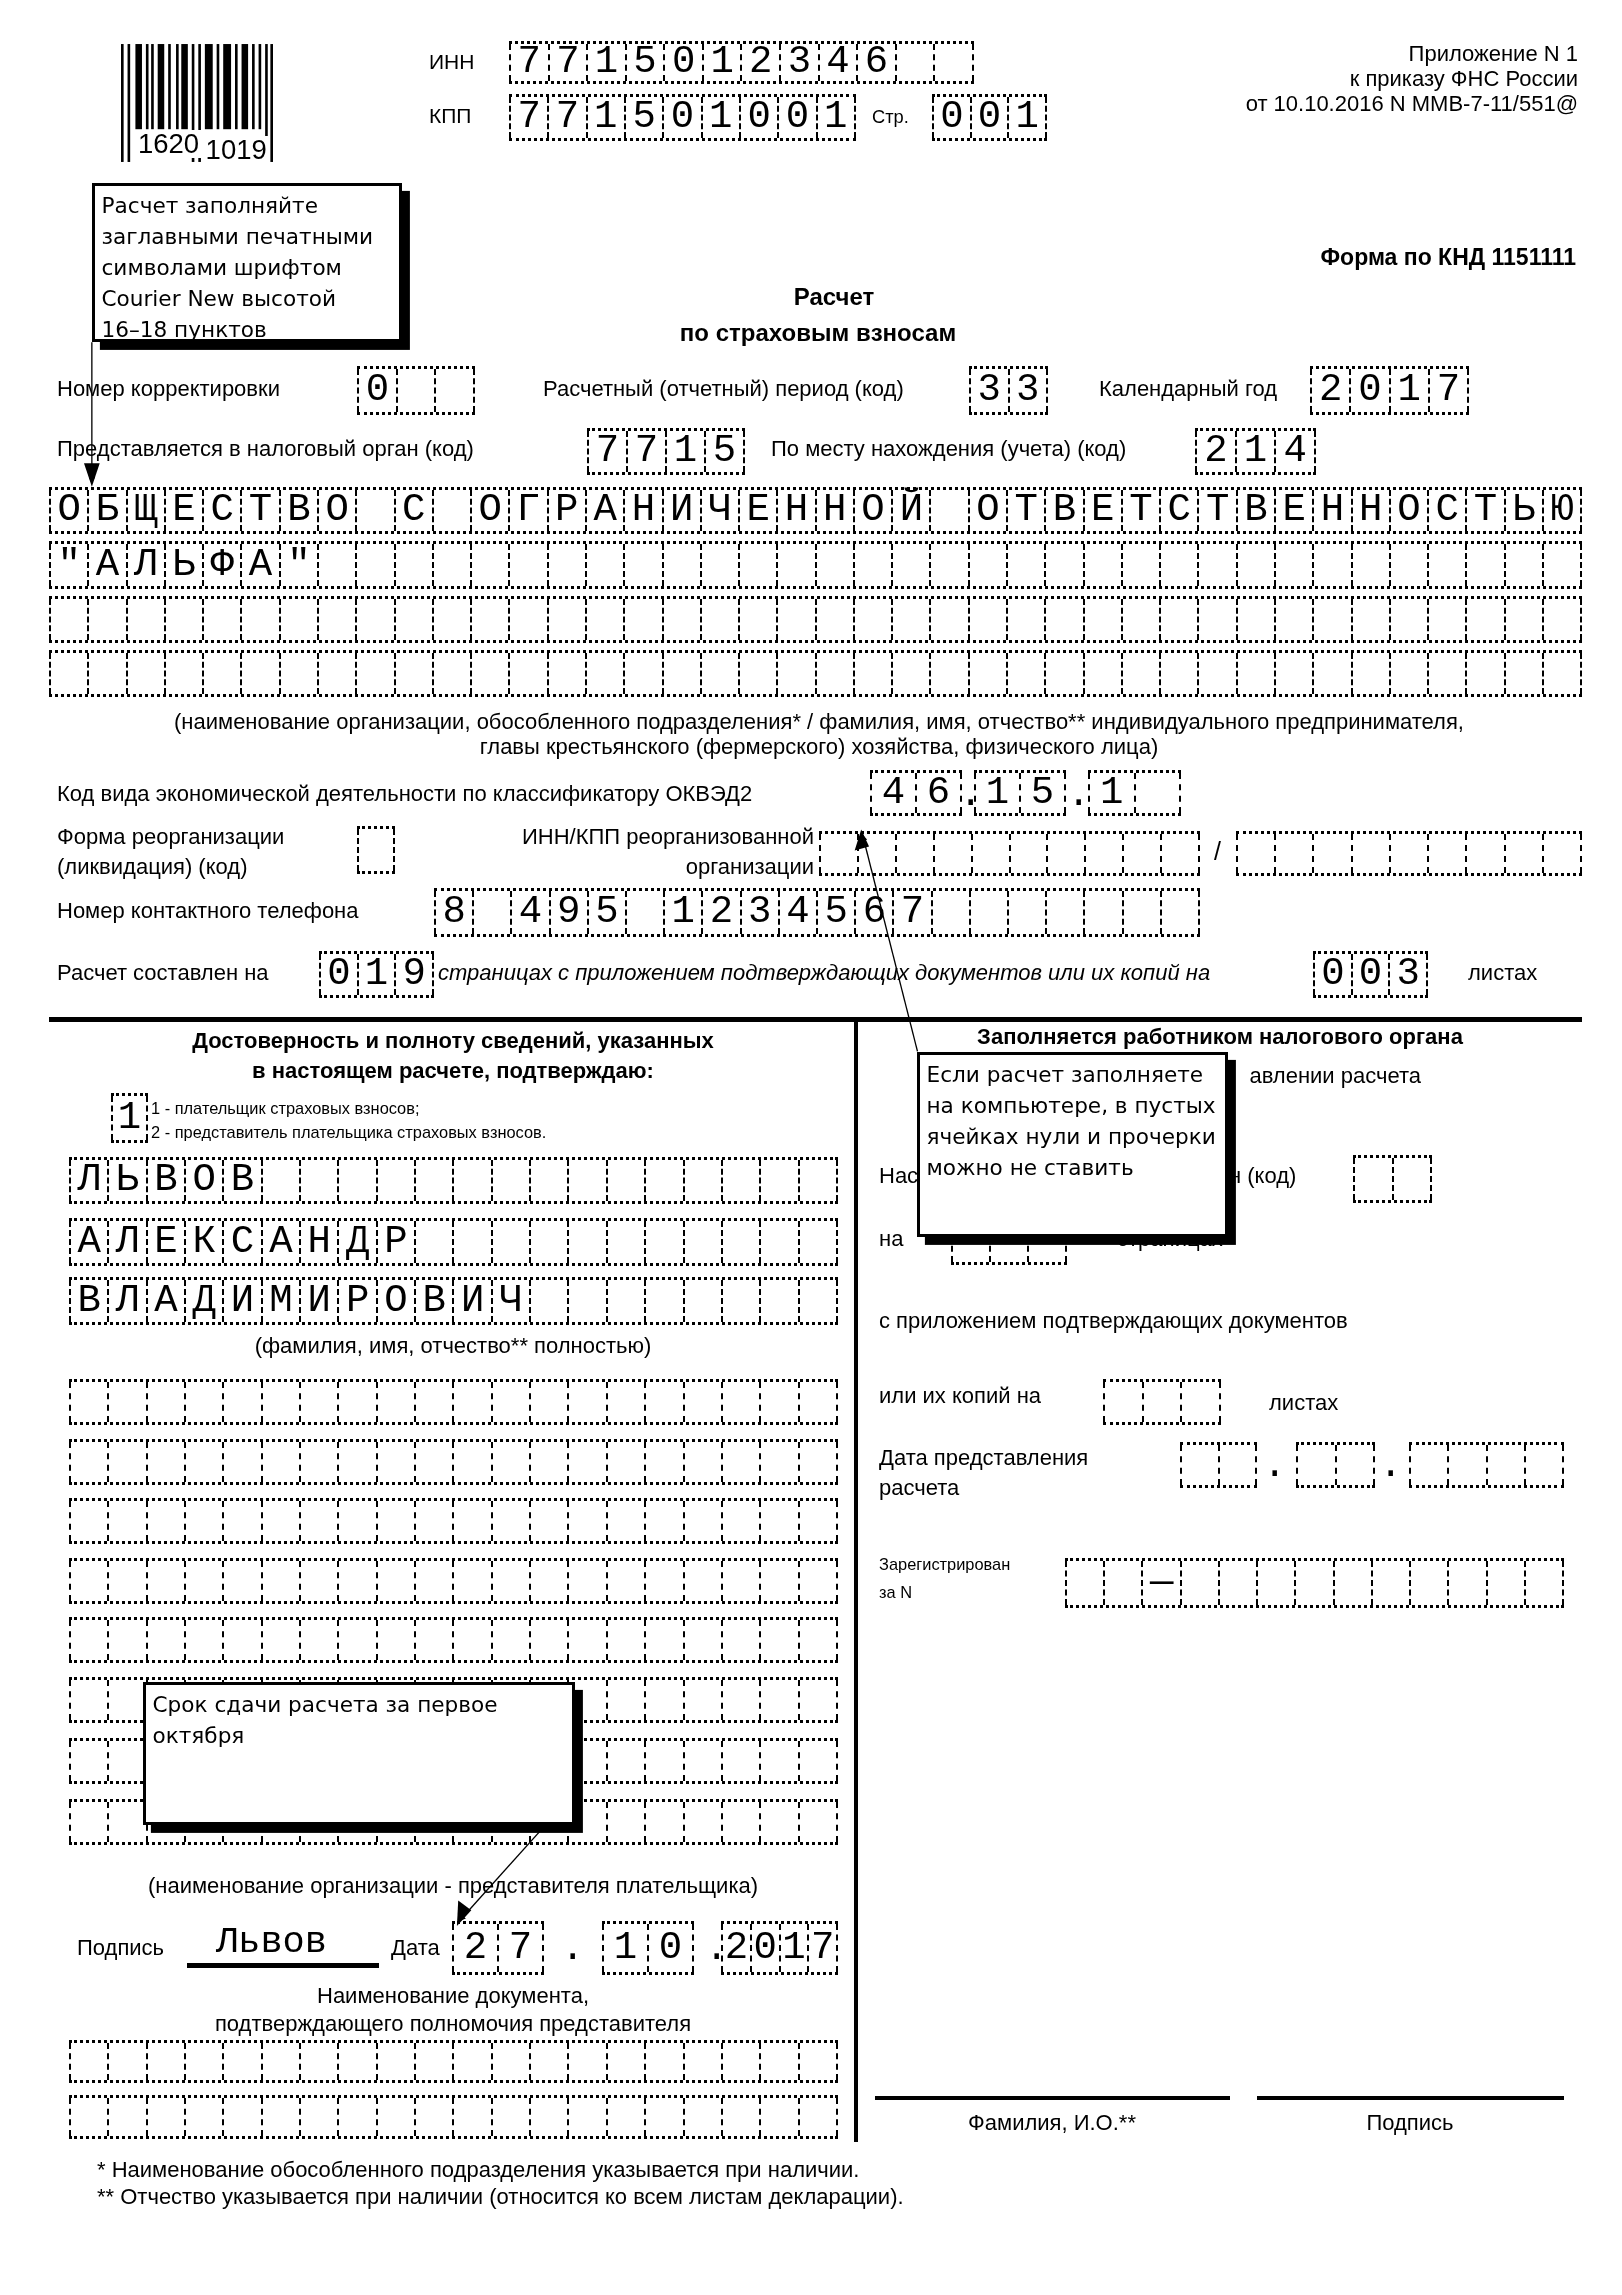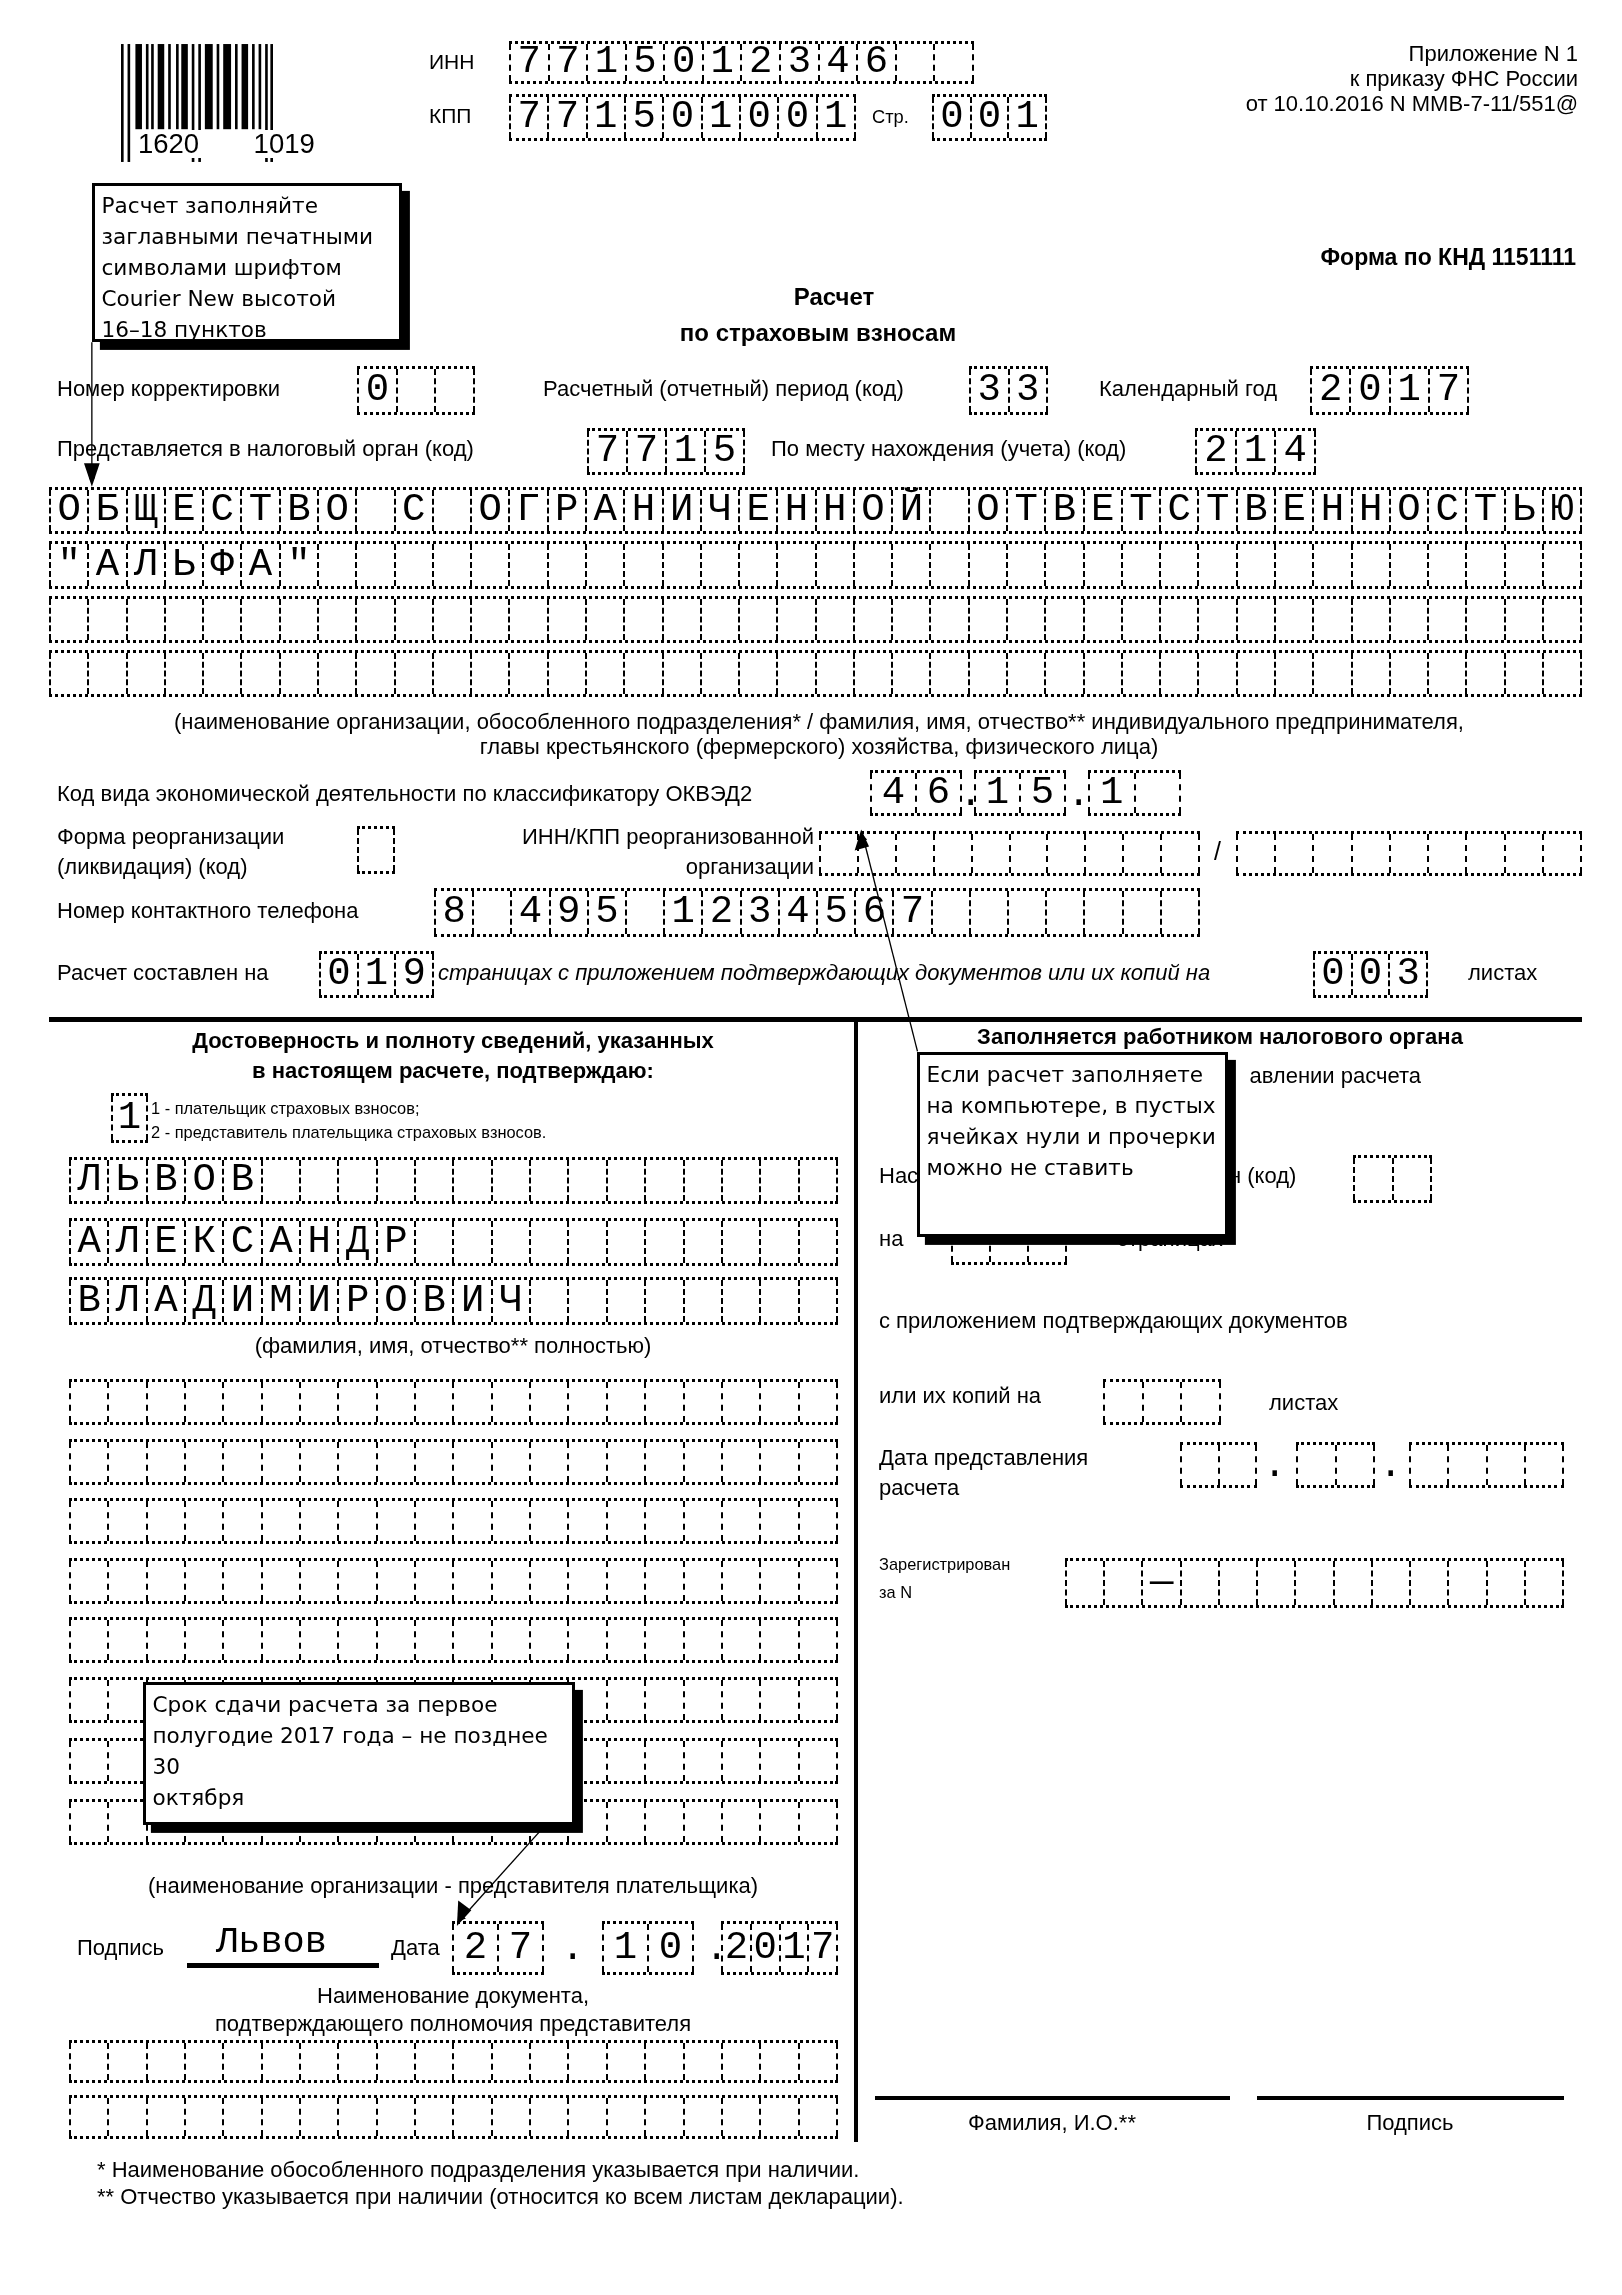--- a/index.html
+++ b/index.html
@@ -49,21 +49,21 @@
         <rect x="156" y="0" width="12" height="130"></rect>
       <rect x="174" y="0" width="4" height="130"></rect>
         <rect x="184" y="0" width="10" height="130"></rect>
       <rect x="200" y="0" width="4" height="130"></rect>
         <rect x="210" y="0" width="4" height="130"></rect>
       <rect x="220" y="0" width="4" height="180"></rect>
         <rect x="228" y="0" width="4" height="180"></rect>
     </g>
   </svg>
   <span class="barcode-num" style="left:14.4px;top:86px;">1620</span>
-  <span class="barcode-num" style="left:82px;top:86px;margin-left:48px;">1019</span>
+  <span class="barcode-num" style="left:82px;top:92px;">1019</span>
 </div>
 
 <span class="t" style="left:429px;top:51px;font-size:21px;">ИНН</span>
 <div class="grid" style="left:509px;top:41px;width:465px;height:43px;">
     <div class="cell">7</div>
     <div class="cell">7</div>
     <div class="cell">1</div>
     <div class="cell">5</div>
     <div class="cell">0</div>
     <div class="cell">1</div>
@@ -794,21 +794,20 @@
 <span class="t t-sm center" style="left:1410px;top:2112px;">Подпись</span>
 
 <div class="callout" style="left:917px;top:1052px;width:311px;height:185px;">
   <div>Если расчет заполняете</div>
   <div>на компьютере, в пустых</div>
   <div>ячейках нули и прочерки</div>
   <div>можно не ставить</div>
 </div>
 <div class="callout" style="left:143px;top:1682px;width:432px;height:143px;">
   <div>Срок сдачи расчета за первое</div>
-  <div>полугодие 2017 года – не позднее 30</div>
   <div>октября</div>
 </div>
 
 <svg class="overlay" width="1623" height="2295" viewBox="0 0 2480 3508">
   <defs>
     <marker id="ah" markerWidth="10" markerHeight="10" refX="9" refY="5" orient="auto" markerUnits="userSpaceOnUse" viewBox="0 0 10 10">
       <path d="M0,0 L10,5 L0,10 z" fill="#000"></path>
     </marker>
   </defs>
   <g stroke="#000" stroke-width="2" fill="none">

